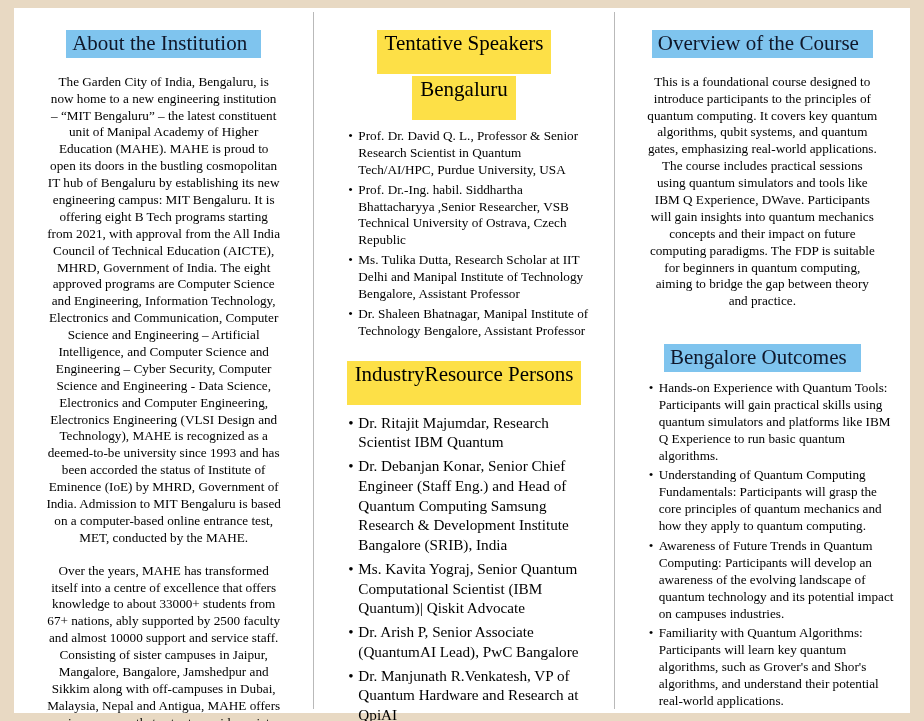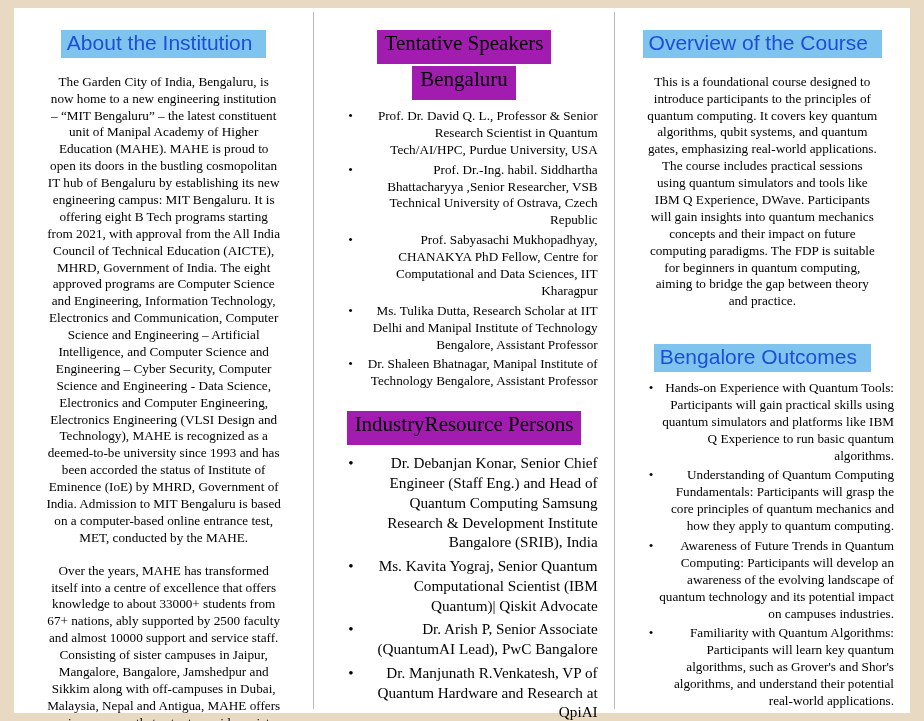--- a/index.html
+++ b/index.html
@@ -36,29 +36,29 @@
     background: #b9b9b9;
     margin-top: 4px;
     margin-bottom: 4px;
   }
   .hl {
     display: inline-block;
     background: #7fc4ee;
     font-size: 21px;
     line-height: 1.18;
     padding: 1px 14px 2px 6px;
-    color: #1d4ed8;
-    font-family: Liberation Sans, sans-serif;
+    color: #0f172a;
+    font-family: Liberation Serif, serif;
   }
   .hl-wrap { text-align: center; }
   .hl-line {
     display: inline-block;
-    background: #a21caf;
+    background: #fde047;
     font-size: 21px;
-    padding: 1px 8px 8px 8px;
+    padding: 1px 8px 18px 8px;
     margin: 0 auto;
   }
   .body-text {
     font-size: 13.2px;
     line-height: 1.28;
     text-align: center;
     margin-top: 7px;
     color: #000;
   }
   .body-text p { margin: 16px; }
@@ -66,21 +66,21 @@
     margin: 8px 0 0 0;
     padding-left: 18px;
     list-style: none;
   }
   ul.bullets li {
     position: relative;
     font-size: 13.2px;
     line-height: 1.28;
     margin-bottom: 3px;
     padding-left: 10px;
-    text-align: right;
+    text-align: left;
   }
   ul.bullets li:before {
     content: "\2022";
     position: absolute;
     left: 0;
     top: 0;
   }
   ul.bullets-lg li {
     font-size: 15.2px;
     line-height: 1.3;
@@ -112,32 +112,32 @@
   <div class="col col-2">
     <div class="speakers-head">
       <span class="hl-line">Tentative Speakers</span>
       <br>
       <span class="hl-line">Bengaluru</span>
     </div>
 
     <ul class="bullets">
       <li>Prof. Dr. David Q. L., Professor &amp; Senior Research Scientist in Quantum Tech/AI/HPC, Purdue University, USA</li>
       <li>Prof. Dr.-Ing. habil. Siddhartha Bhattacharyya ,Senior Researcher, VSB Technical University of Ostrava, Czech Republic</li>
-      <li>Prof. Sabyasachi Mukhopadhyay, CHANAKYA PhD Fellow, Centre for Computational and Data Sciences, IIT Kharagpur</li>
       <li>Ms. Tulika Dutta, Research Scholar at IIT Delhi and Manipal Institute of Technology Bengalore, Assistant Professor</li>
       <li>Dr. Shaleen Bhatnagar, Manipal Institute of Technology Bengalore, Assistant Professor</li>
     </ul>
 
     <div class="sec-gap"></div>
 
     <div class="hl-wrap">
       <span class="hl-line">IndustryResource Persons</span>
     </div>
 
     <ul class="bullets bullets-lg">
+      <li>Dr. Ritajit Majumdar, Research Scientist IBM Quantum</li>
       <li> Dr. Debanjan Konar, Senior Chief Engineer (Staff Eng.) and Head of Quantum Computing Samsung Research &amp; Development Institute Bangalore (SRIB), India</li>
       <li> Ms. Kavita Yograj,  Senior Quantum Computational Scientist (IBM Quantum)| Qiskit Advocate</li>
       <li>Dr. Arish P, Senior Associate (QuantumAI Lead), PwC Bangalore</li>
       <li>Dr. Manjunath R.Venkatesh, VP of Quantum Hardware and Research at QpiAI</li>
     </ul>
   </div>
 
   <div class="divider"></div>
 
   <div class="col col-3">

